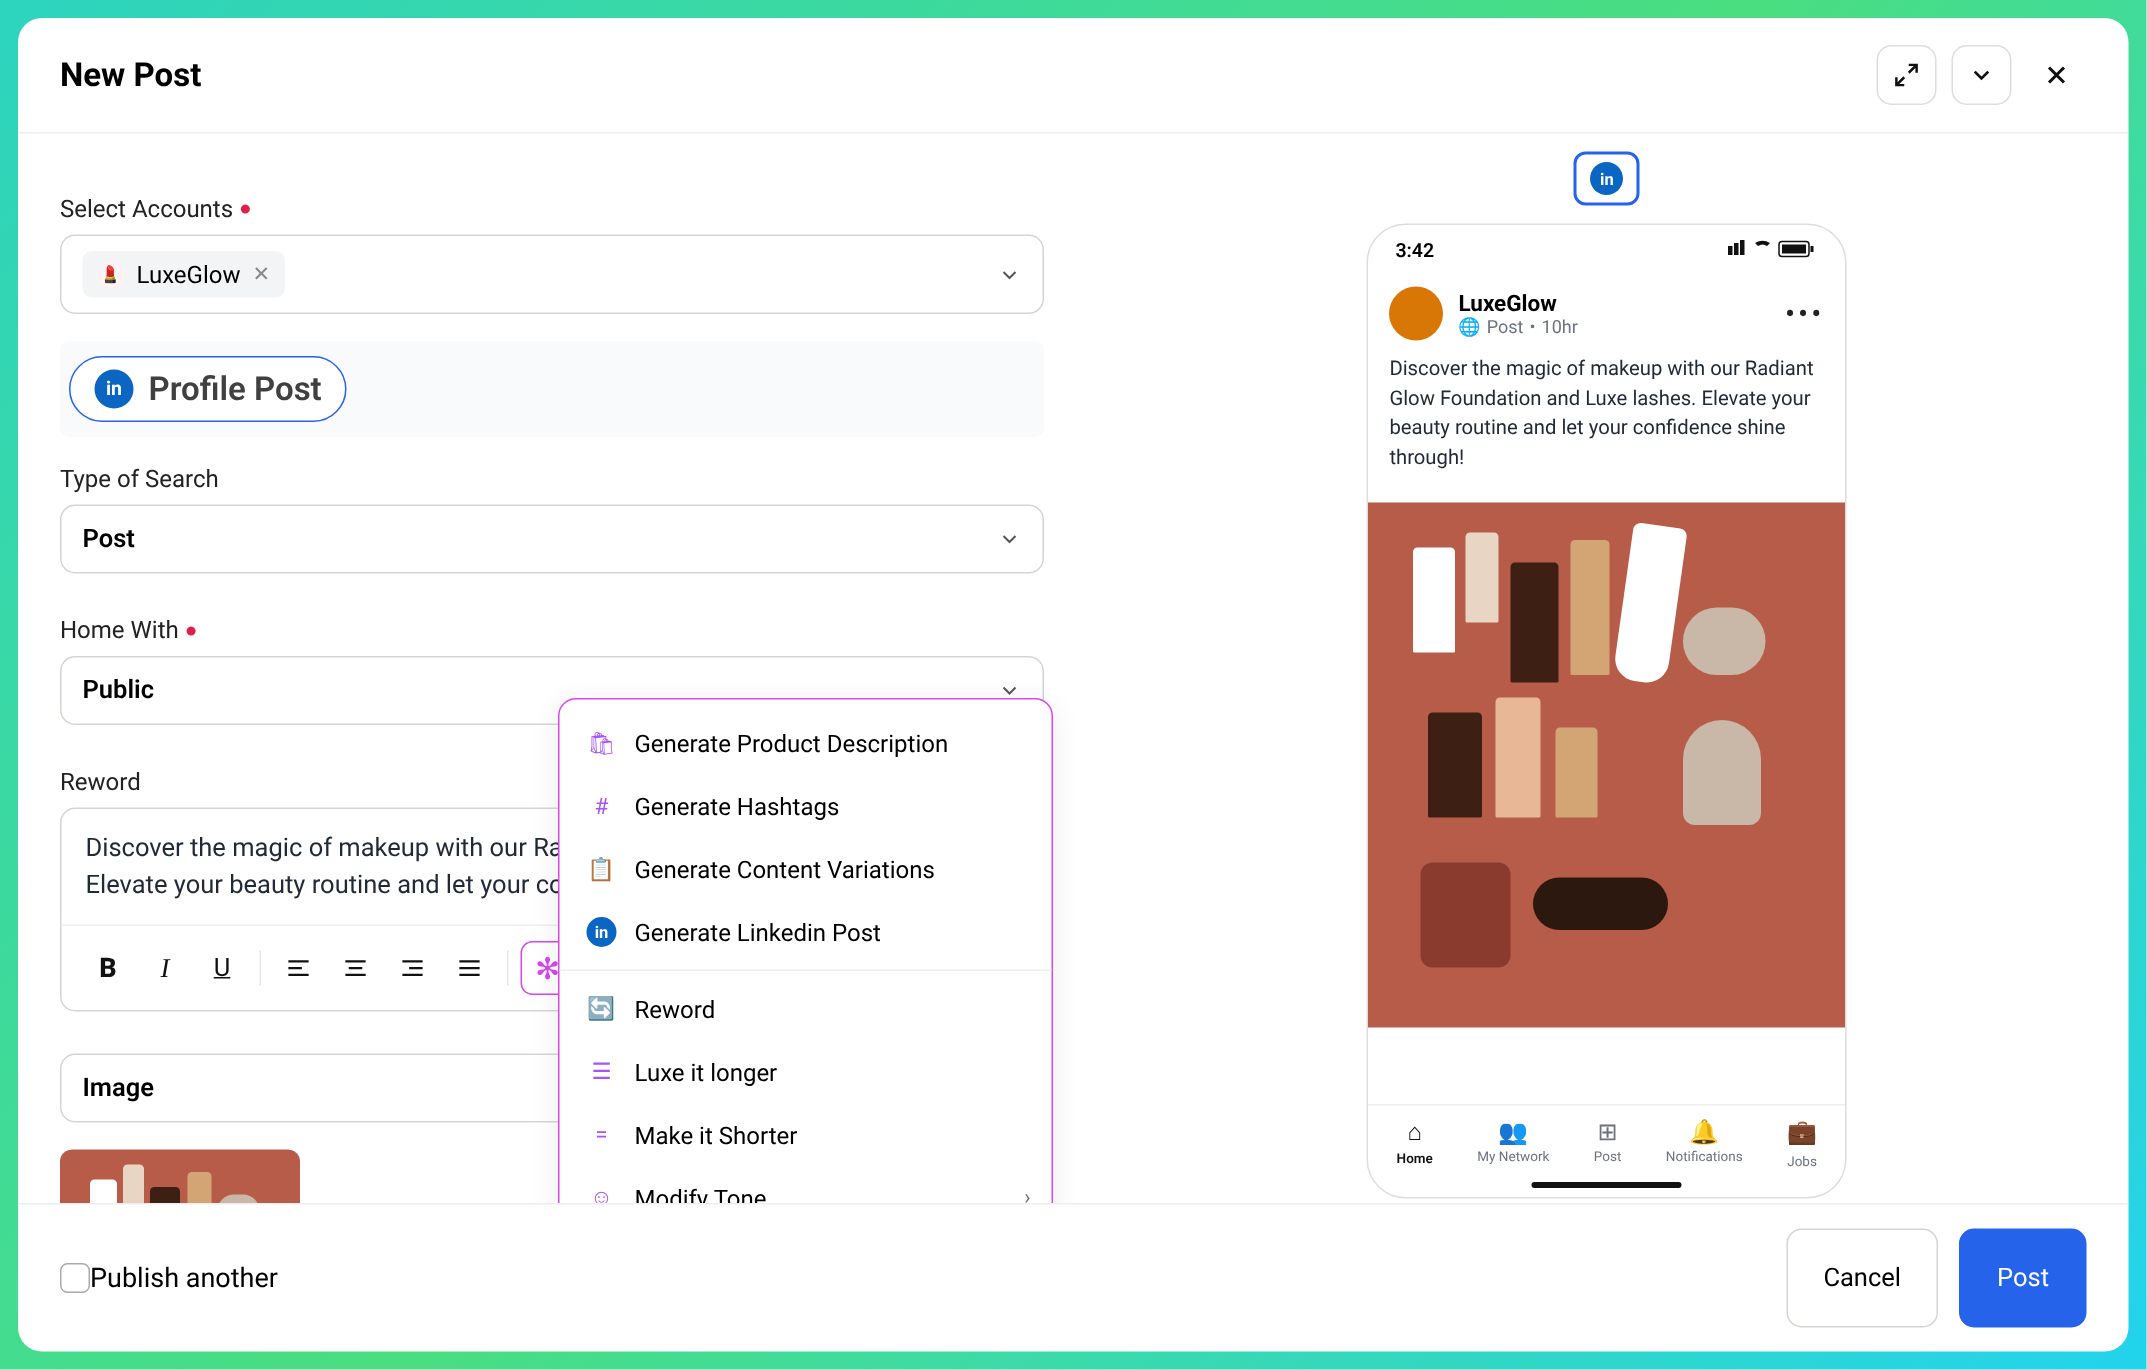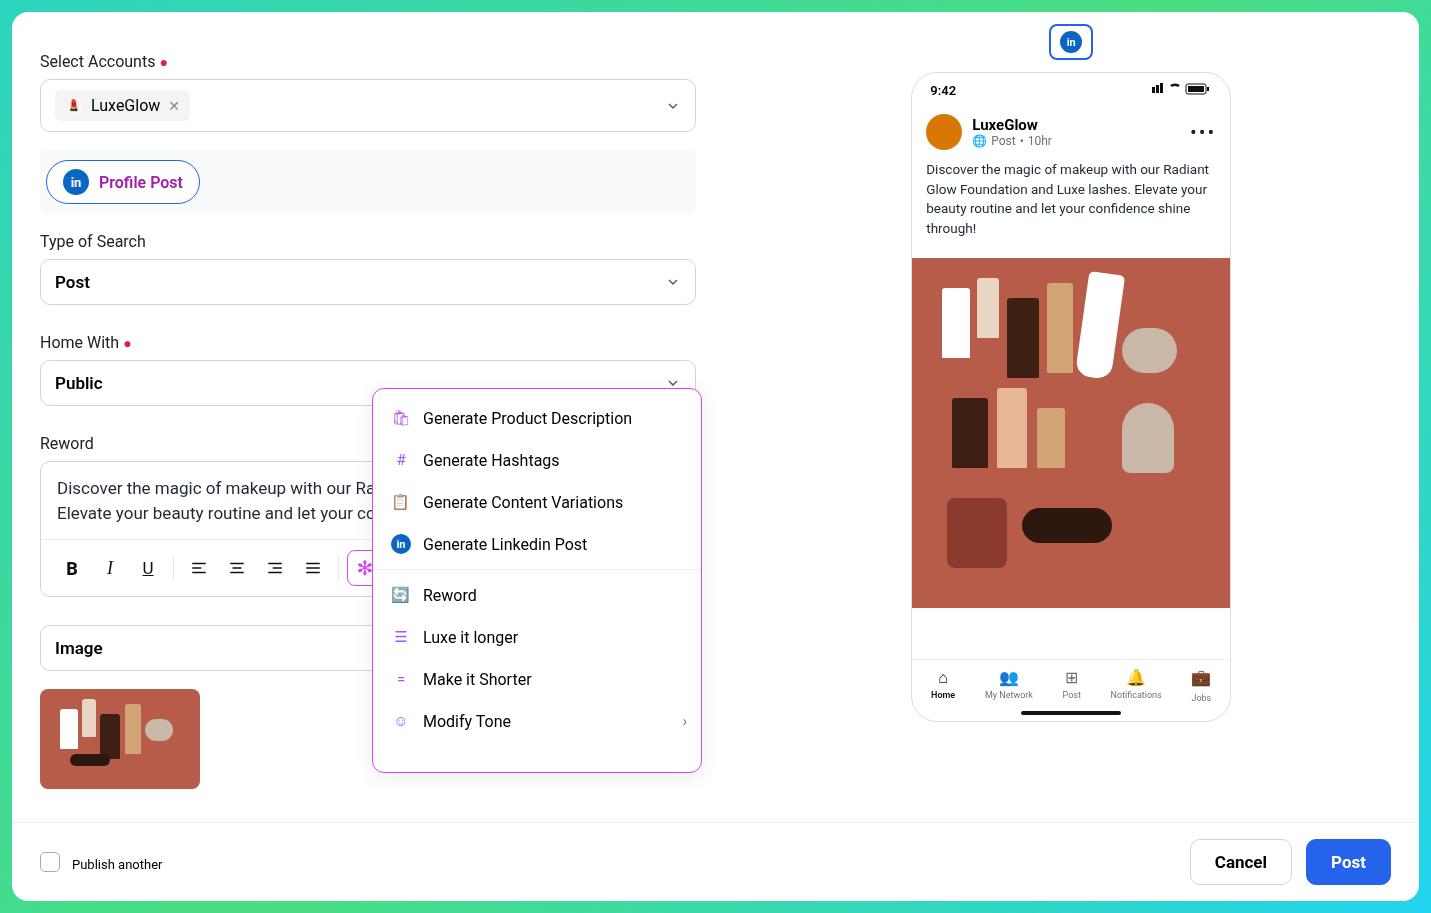--- a/index.html
+++ b/index.html
@@ -17,45 +17,45 @@
 .label { font-size: 16px; color: #222; margin-bottom: 8px; display: flex; align-items: center; gap: 4px; }
 .req { color: #e11d48; font-size: 14px; }
 .field { margin-bottom: 18px; margin-top: 28px; }
 .select-box { border: 1px solid #d1d5db; border-radius: 10px; padding: 10px 14px; display: flex; align-items: center; justify-content: space-between; background: #fff; min-height: 46px; }
 .chip { display: inline-flex; align-items: center; gap: 8px; background: #f3f4f6; padding: 6px 10px; border-radius: 6px; font-size: 16px; }
 .chip-icon { width: 18px; height: 18px; border-radius: 50%; background: #fef2f2; display: flex; align-items: center; justify-content: center; font-size: 11px; }
 .chip-x { color: #888; cursor: pointer; font-size: 14px; }
 .profile-row { background: #f9fafb; padding: 10px 6px; border-radius: 6px; }
 .profile-chip { display: inline-flex; align-items: center; gap: 10px; border: 1.5px solid #2563eb; border-radius: 22px; padding: 8px 16px; background: #fff; }
 .in-badge { width: 26px; height: 26px; border-radius: 50%; background: #0a66c2; color: #fff; display: flex; align-items: center; justify-content: center; font-size: 13px; font-weight: 700; }
-.profile-chip span:last-child { color: #a21caf; font-weight: 600; font-size: 16px; }
+.profile-chip span:last-child { color: #404040; font-weight: 600; font-size: 22px; }
 .select-text { font-size: 17px; font-weight: 600; }
 .msg-box { border: 1px solid #d1d5db; border-radius: 10px; background: #fff; }
 .msg-text { padding: 14px 16px; font-size: 17px; line-height: 1.45; color: #1f2937; min-height: 64px; }
 .toolbar { display: flex; align-items: center; padding: 10px 14px; gap: 4px; border-top: 1px solid #eee; }
 .tbtn { width: 34px; height: 34px; display: flex; align-items: center; justify-content: center; cursor: pointer; border-radius: 6px; color: #111; }
 .tbtn.bold { font-weight: 800; font-size: 18px; }
 .tbtn.italic { font-style: italic; font-family: serif; font-size: 18px; }
 .tbtn.underline { text-decoration: underline; font-size: 17px; }
 .divider { width: 1px; height: 24px; background: #e5e7eb; margin: 0 4px; }
 .ai-btn { width: 36px; height: 36px; border: 1px solid #d946ef; border-radius: 8px; color: #d946ef; display: flex; align-items: center; justify-content: center; font-size: 20px; cursor: pointer; }
 .counter { margin-left: auto; display: flex; align-items: center; gap: 8px; font-size: 17px; color: #1f2937; }
 .counter-circle { width: 18px; height: 18px; border: 2px solid #4b5563; border-radius: 50%; }
 .thumb { width: 160px; height: 100px; border-radius: 8px; background: #b85c4a; position: relative; overflow: hidden; }
 .ai-menu { position: absolute; left: 360px; top: 376px; width: 330px; background: #fff; border: 1.5px solid #d946ef; border-radius: 12px; padding: 8px 0; box-shadow: 0 4px 20px rgba(0,0,0,0.08); z-index: 10; }
 .ai-item { display: flex; align-items: center; gap: 12px; padding: 11px 18px; font-size: 16px; cursor: pointer; position: relative; }
 .ai-icon { width: 20px; height: 20px; display: flex; align-items: center; justify-content: center; color: #a855f7; font-size: 15px; }
 .ai-icon.in { background: #0a66c2; border-radius: 50%; color: #fff; font-size: 11px; font-weight: 700; }
 .ai-sep { height: 1px; background: #eee; margin: 4px 0; }
 .ai-chev { position: absolute; right: 14px; color: #6b7280; font-size: 14px; }
 .footer { display: flex; align-items: center; justify-content: space-between; padding: 16px 28px; border-top: 1px solid #eee; }
-.checkbox-row { display: flex; align-items: flex-end; gap: 12px; font-size: 13px; }
+.checkbox-row { display: flex; align-items: flex-start; gap: 0; font-size: 18px; }
 .checkbox { width: 20px; height: 20px; border: 1.5px solid #aaa; border-radius: 5px; }
 .footer-actions { display: flex; gap: 14px; }
-.btn { padding: 12px 24px; border-radius: 10px; font-size: 17px; font-weight: 700; cursor: pointer; border: 1px solid #d1d5db; background: #fff; }
+.btn { padding: 22px 24px; border-radius: 10px; font-size: 17px; font-weight: 400; cursor: pointer; border: 1px solid #d1d5db; background: #fff; }
 .btn.primary { background: #2563eb; color: #fff; border-color: #2563eb; }
 .preview-badge { width: 44px; height: 36px; border: 2px solid #2563eb; border-radius: 8px; display: flex; align-items: center; justify-content: center; margin-bottom: 12px; }
 .phone { width: 320px; height: 650px; border: 1px solid #ddd; border-radius: 26px; background: #fff; overflow: hidden; display: flex; flex-direction: column; }
 .status-bar { display: flex; justify-content: space-between; padding: 10px 18px 6px; font-size: 13px; font-weight: 600; }
 .search-row { display: flex; align-items: center; gap: 8px; padding: 6px 12px; }
 .avatar-sm { width: 24px; height: 24px; border-radius: 50%; background: #d97706; position: relative; }
 .avatar-sm::after { content:''; position: absolute; right:-2px; bottom:-2px; width:10px; height:10px; background:#0a66c2; border-radius:50%; border:1.5px solid #fff; }
 .search-box { flex: 1; background: #eef2f6; border-radius: 6px; padding: 5px 8px; display: flex; align-items: center; gap: 6px; font-size: 12px; color: #6b7280; }
 .chat-ic { width: 22px; height: 18px; background: #d1d5db; border-radius: 5px; }
 .post-card { padding: 10px 14px; }
@@ -72,20 +72,40 @@
 .nav-ic { font-size: 16px; }
 .home-ind { width: 100px; height: 4px; background: #111; border-radius: 3px; margin: 4px auto 6px; }
 svg { display: block; }
 .cosmetics { position: absolute; inset: 0; }
 .bottle { position: absolute; border-radius: 3px 3px 1px 1px; }
 </style>
 </head>
 <body>
 
 <div class="modal">
+  <div class="header">
+    <div class="title">New Post</div>
+    <div class="header-actions">
+      <div class="hbtn">
+        <svg width="18" height="18" viewBox="0 0 24 24" fill="none" stroke="#111" stroke-width="2.2">
+            <path d="M14 3h7v7M10 21H3v-7M21 3l-7 7M3 21l7-7"></path>
+          </svg>
+      </div>
+      <div class="hbtn">
+        <svg width="18" height="18" viewBox="0 0 24 24" fill="none" stroke="#111" stroke-width="2.5">
+            <path d="M6 9l6 6 6-6"></path>
+          </svg>
+      </div>
+      <div class="hbtn" style="border:none">
+        <svg width="20" height="20" viewBox="0 0 24 24" fill="none" stroke="#111" stroke-width="2.5">
+            <path d="M18 6L6 18M6 6l12 12"></path>
+          </svg>
+      </div>
+    </div>
+  </div>
 
   <div class="body">
     <div class="left">
 
       <div class="field">
         <div class="label">
           <span>Select Accounts</span>
             <span class="req">●</span>
         </div>
         <div class="select-box">
@@ -232,21 +252,21 @@
       </div>
 
     </div>
 
     <div class="right">
       <div class="preview-badge">
         <span class="in-badge" style="width:22px;height:22px;font-size:11px">in</span>
       </div>
       <div class="phone">
         <div class="status-bar">
-          <span>9:42</span>
+          <span>3:42</span>
           <span>
             <svg width="60" height="12" viewBox="0 0 60 12">
                 <rect x="0" y="4" width="3" height="6" fill="#111"></rect>
                 <rect x="4" y="2" width="3" height="8" fill="#111"></rect>
                 <rect x="8" y="0" width="3" height="10" fill="#111"></rect>
                 <path d="M18 2 Q23 -1 28 2 L26 4 Q23 2 20 4 Z" fill="#111"></path>
                 <rect x="34" y="1" width="20" height="10" rx="2" fill="none" stroke="#111"></rect>
                 <rect x="36" y="3" width="16" height="6" fill="#111"></rect>
                 <rect x="55" y="4" width="2" height="4" fill="#111"></rect>
               </svg>

